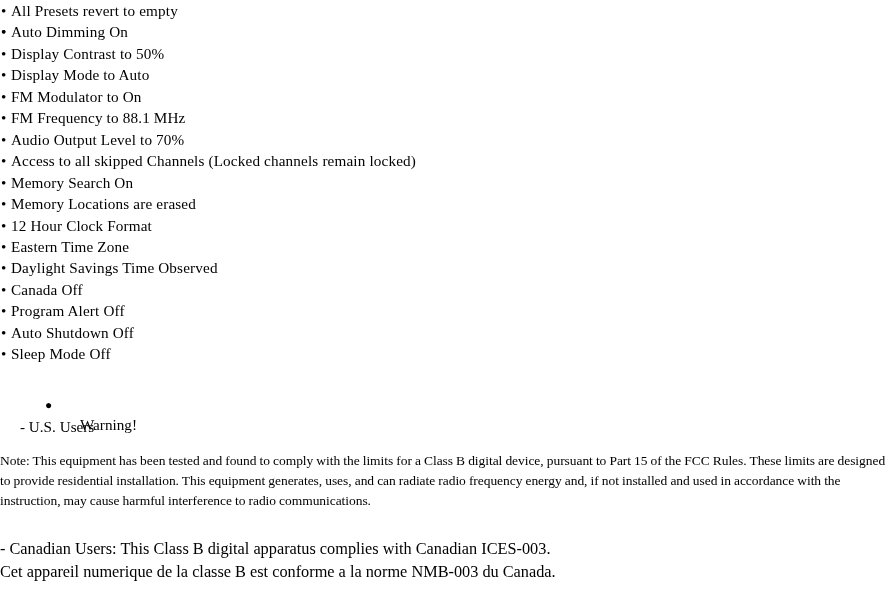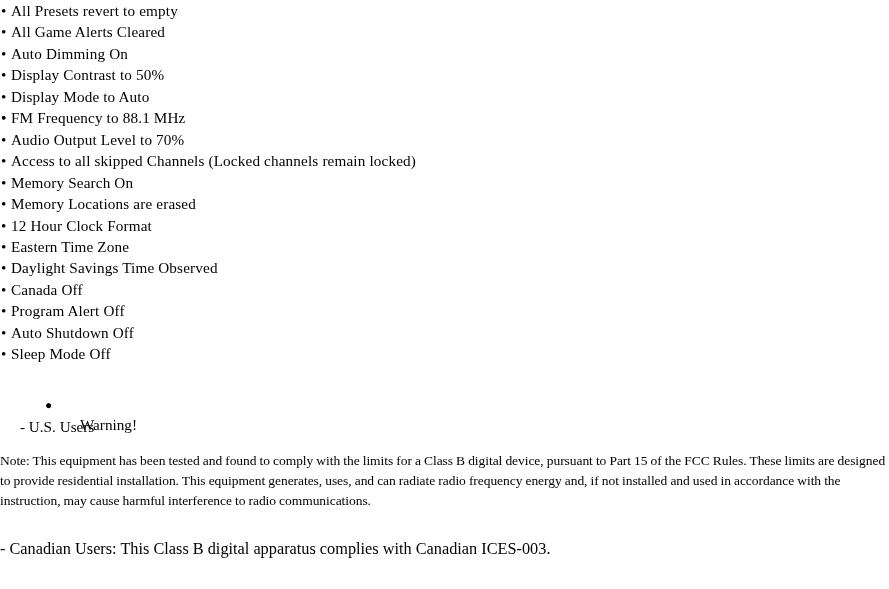--- a/index.html
+++ b/index.html
@@ -113,25 +113,25 @@
     white-space: nowrap;
   }
 </style>
 </head>
 <body>
 
 <div class="page">
 
   <ul class="settings-list">
     <li><span class="bullet">•</span><span>All Presets revert to empty</span></li>
-    <li><span class="bullet">•</span><span>All Game Alerts Cleared</span></li>
+    <li><span class="bullet">•</span></li>
     <li><span class="bullet">•</span><span>Auto Dimming On</span></li>
     <li><span class="bullet">•</span><span>Display Contrast to 50%</span></li>
     <li><span class="bullet">•</span><span>Display Mode to Auto</span></li>
-    <li><span class="bullet">•</span></li>
+    <li><span class="bullet">•</span><span>FM Modulator to On</span></li>
     <li><span class="bullet">•</span><span>FM Frequency to 88.1 MHz</span></li>
     <li><span class="bullet">•</span><span>Audio Output Level to 70%</span></li>
     <li><span class="bullet">•</span><span>Access to all skipped Channels (Locked channels remain locked)</span></li>
     <li><span class="bullet">•</span><span>Memory Search On</span></li>
     <li><span class="bullet">•</span><span>Memory Locations are erased</span></li>
     <li><span class="bullet">•</span><span>12 Hour Clock Format</span></li>
     <li><span class="bullet">•</span><span>Eastern Time Zone</span></li>
     <li><span class="bullet">•</span><span>Daylight Savings Time Observed</span></li>
     <li><span class="bullet">•</span><span>Canada Off</span></li>
     <li><span class="bullet">•</span><span>Program Alert Off</span></li>
@@ -144,15 +144,16 @@
       <span class="disc">●</span>
       <span class="warning-label">Warning!</span>
     </div>
     <div class="users-line">- U.S. Users</div>
   </div>
 
   <p class="fcc-note">Note: This equipment has been tested and found to comply with the limits for a Class B digital device, pursuant to Part 15 of the FCC Rules. These limits are designed to provide residential installation. This equipment generates, uses, and can radiate radio frequency energy and, if not installed and used in accordance with the instruction, may cause harmful interference to radio communications.</p>
 
   <div class="canada-block">
     <div class="canada-line">- Canadian Users: This Class B digital apparatus complies with Canadian ICES-003.</div>
+    <div class="canada-line">Cet appareil numerique de la classe B est conforme a la norme NMB-003 du Canada.</div>
   </div>
 
 </div>
 
 </body></html>

